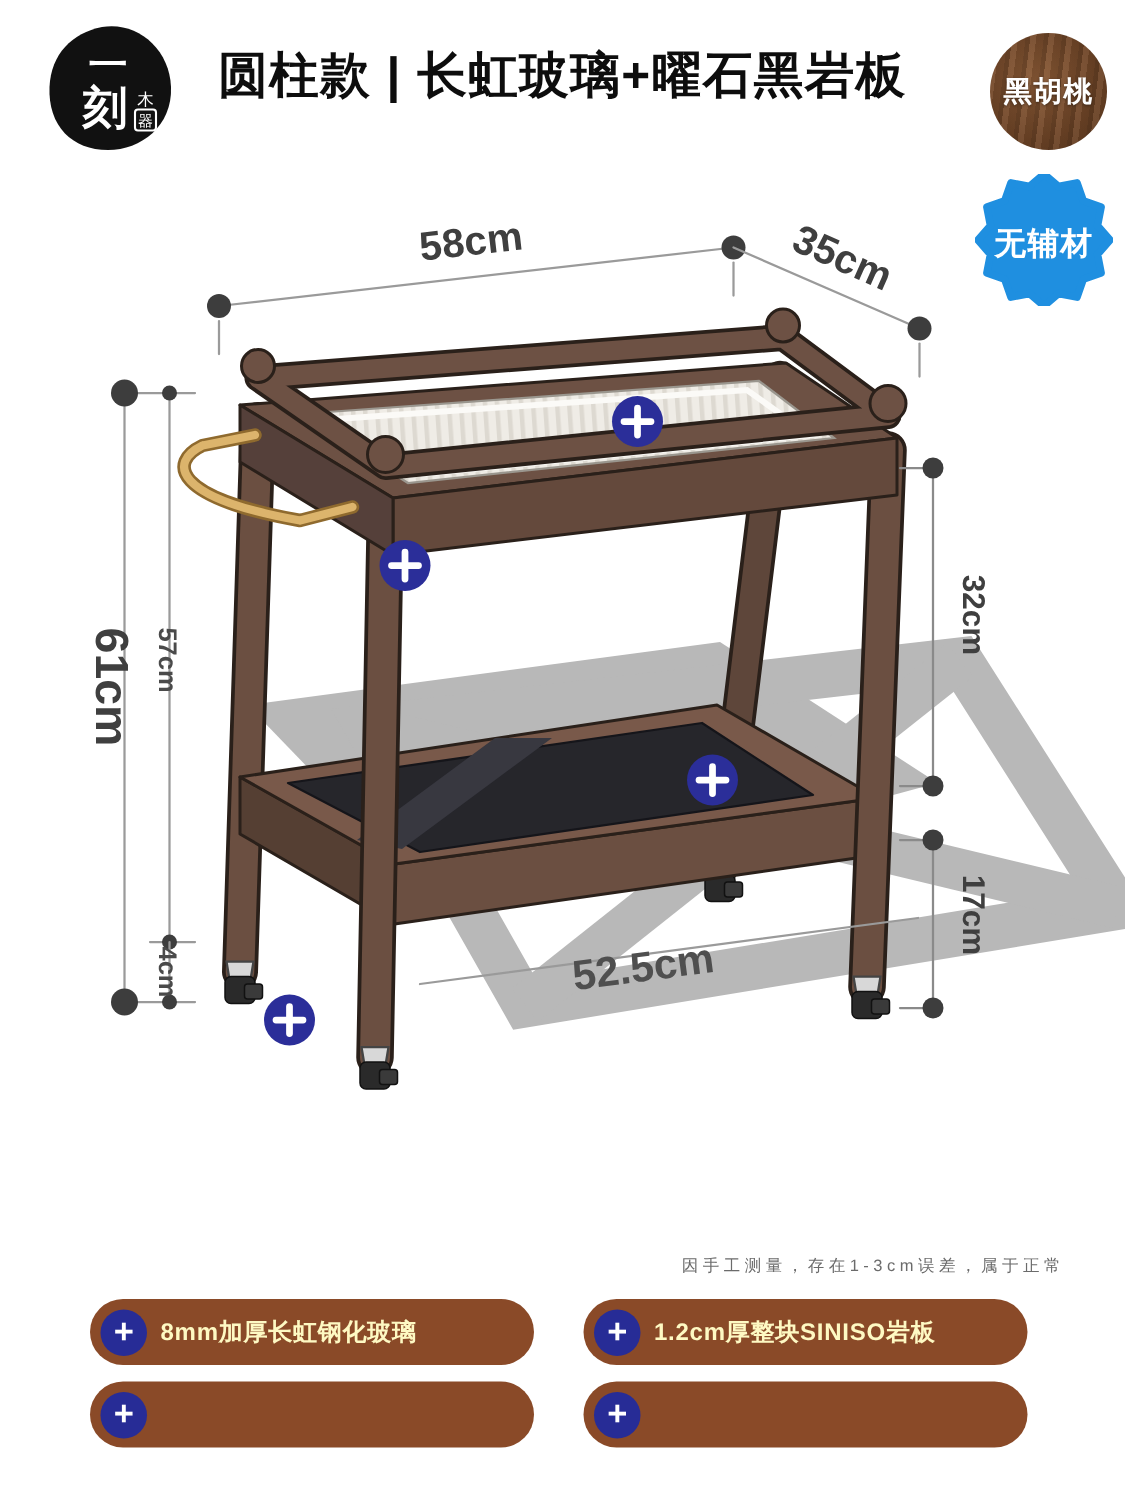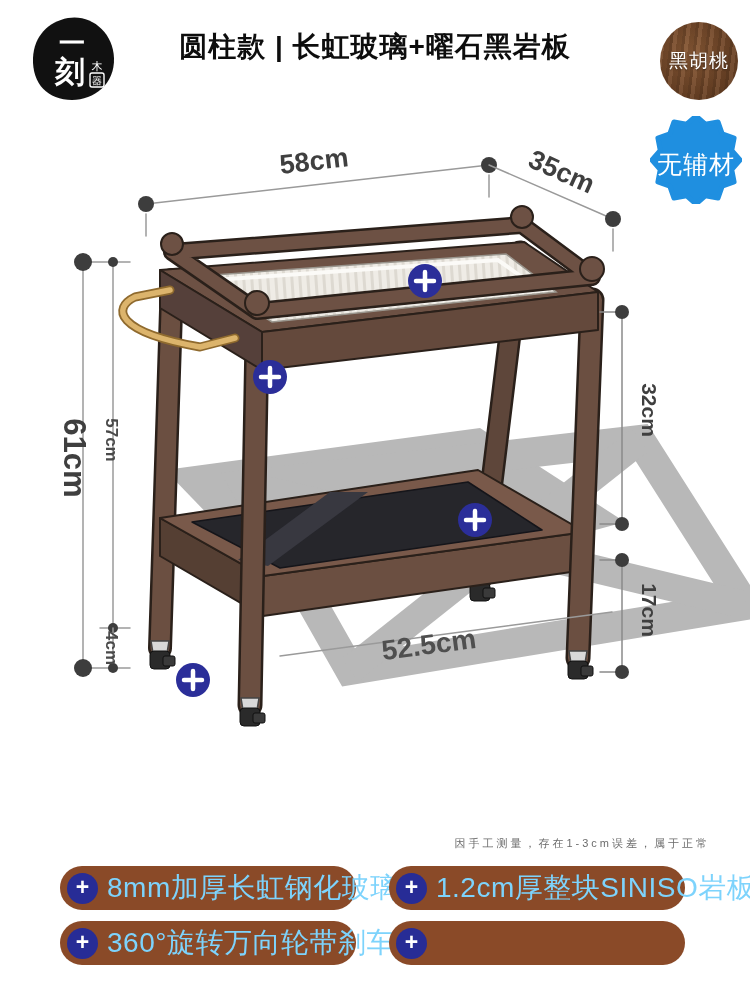--- a/index.html
+++ b/index.html
@@ -6,39 +6,39 @@
   html, body { background: #ffffff; }
   body { font-family: "Liberation Sans", "DejaVu Sans", sans-serif; }
   .page {
     position: relative; width: 750px; height: 1000px;
     background: #ffffff; overflow: hidden;
   }
   
   .logo { position: absolute; left: 28px; top: 14px; width: 92px; height: 88px; }
   .title {
     position: absolute; left: 0; right: 0; top: 28px;
-    text-align: center; font-size: 28px; font-weight: 700;
+    text-align: center; font-size: 33px; font-weight: 700;
     color: #0d0d0d; letter-spacing: 1px;
   }
   .wood-badge {
     position: absolute; left: 660px; top: 22px; width: 78px; height: 78px;
     border-radius: 50%;
     background:
       repeating-linear-gradient(97deg, rgba(0,0,0,0.18) 0 3px, rgba(255,255,255,0.05) 3px 7px, rgba(0,0,0,0.10) 7px 12px),
       radial-gradient(circle at 40% 40%, #8a5a36 0%, #6f4527 60%, #5d3a20 100%);
     display: flex; align-items: center; justify-content: center;
   }
   .wood-badge span {
-    color: #fff; font-size: 19px; font-weight: 400; letter-spacing: 1px;
+    color: #fff; font-size: 19px; font-weight: 700; letter-spacing: 1px;
     text-shadow: 0 1px 2px rgba(0,0,0,0.45);
   }
   .star-badge { position: absolute; left: 650px; top: 116px; width: 92px; height: 88px; }
   .star-badge .star-label {
     position: absolute; left: 0; right: 0; top: 32px; text-align: center;
-    color: #fff; font-size: 25px; font-weight: 400; letter-spacing: 1px;
+    color: #fff; font-size: 21px; font-weight: 700; letter-spacing: 1px;
   }
   
   .diagram { position: absolute; left: 0; top: 140px; width: 750px; height: 640px; }
   
   .note {
     position: absolute; right: 40px; top: 836px;
     font-size: 11px; color: #6b6b6b; letter-spacing: 3px;
   }
   
   .features {
@@ -47,21 +47,21 @@
   }
   .pill {
     height: 44px; border-radius: 22px; background: #8a4a28;
     display: flex; align-items: center; padding-left: 7px; gap: 9px;
   }
   .pill .plus {
     width: 31px; height: 31px; border-radius: 50%; background: #272c96;
     color: #fff; font-size: 23px; font-weight: 700; line-height: 29px;
     text-align: center; flex: 0 0 31px;
   }
-  .pill .lbl { color: #7dd3fc; font-size: 28px; font-weight: 400; letter-spacing: 0.5px; white-space: nowrap; }
+  .pill .lbl { color: #fef9c3; font-size: 16px; font-weight: 700; letter-spacing: 0.5px; white-space: nowrap; }
   text { font-family: "Liberation Sans", "DejaVu Sans", sans-serif; }
   .dim-big { font-size: 27px; font-weight: 700; fill: #3f3f3f; }
   .dim-huge { font-size: 31px; font-weight: 700; fill: #3f3f3f; }
   .dim-mid { font-size: 21px; font-weight: 700; fill: #3f3f3f; }
   .dim-small { font-size: 17px; font-weight: 600; fill: #4a4a4a; }
   .dim-bottom { font-size: 28px; font-weight: 700; fill: #4f4f4f; }
   .logo-main { fill: #fff; font-weight: 700; }
 </style>
 </head>
 <body>
@@ -268,20 +268,19 @@
     <div class="pill">
       <div class="plus">+</div>
       <div class="lbl">8mm加厚长虹钢化玻璃</div>
     </div>
     <div class="pill">
       <div class="plus">+</div>
       <div class="lbl">1.2cm厚整块SINISO岩板</div>
     </div>
     <div class="pill">
       <div class="plus">+</div>
-      <div class="lbl">360°旋转万向轮带刹车</div>
     </div>
     <div class="pill">
       <div class="plus">+</div>
     </div>
   </div>
 
 </div>
 
 </body></html>

